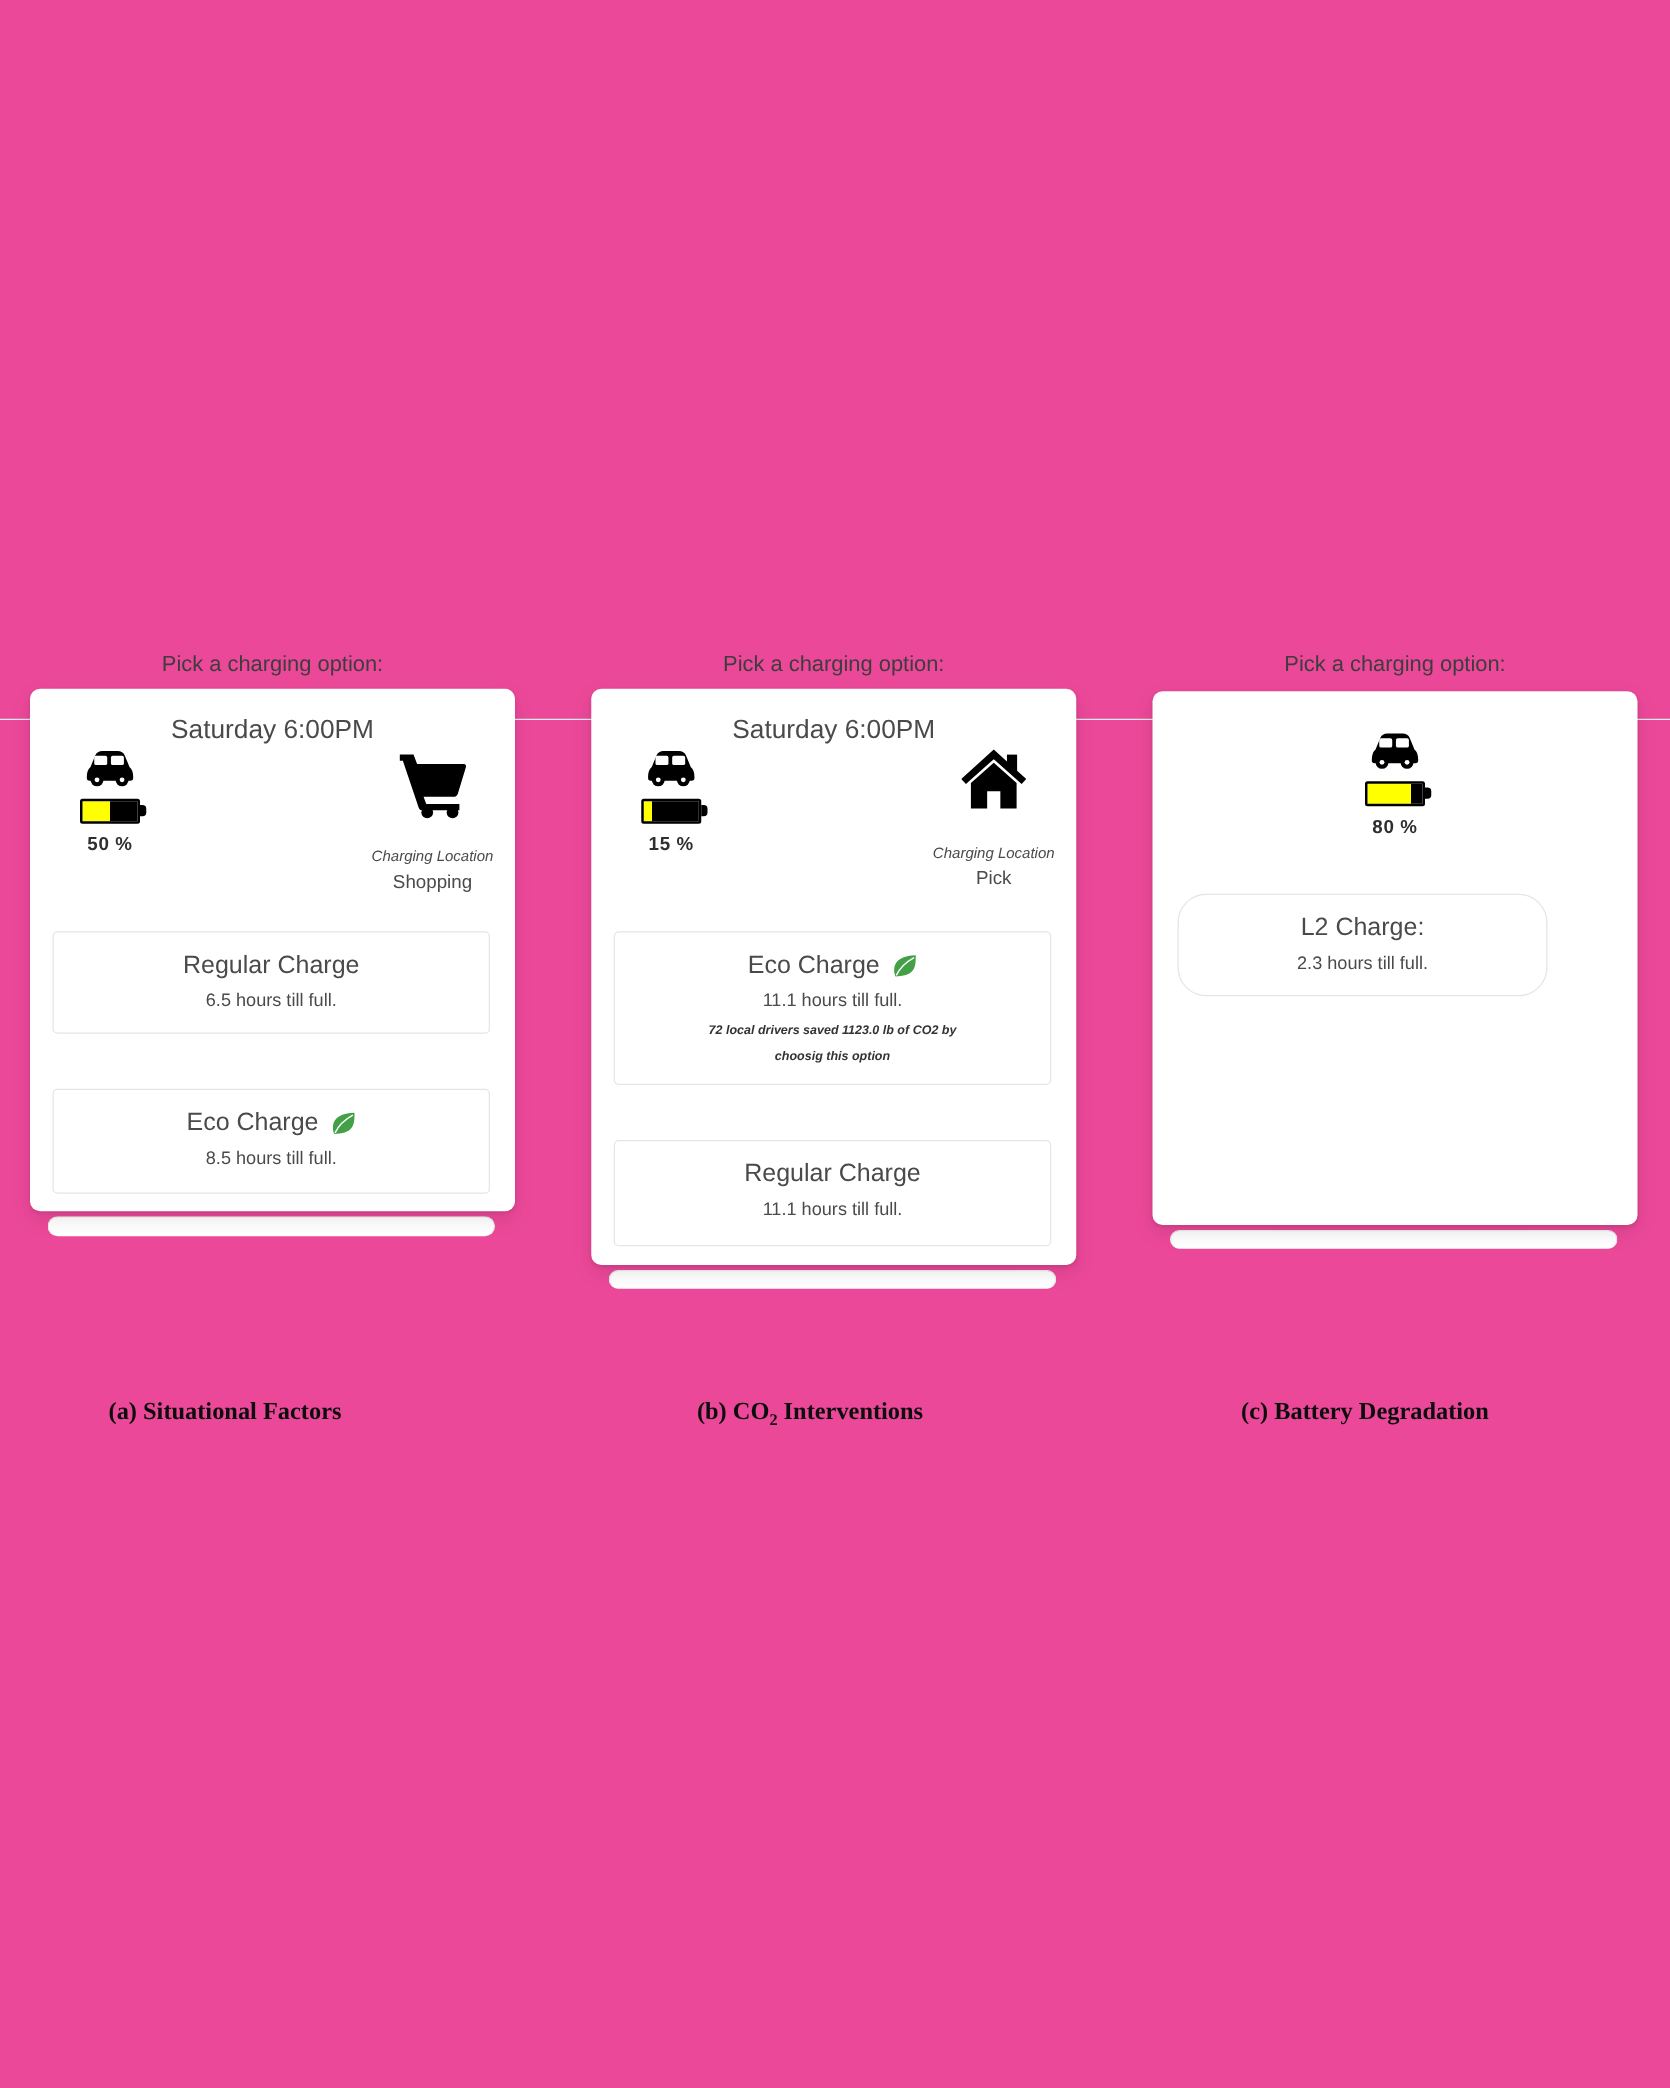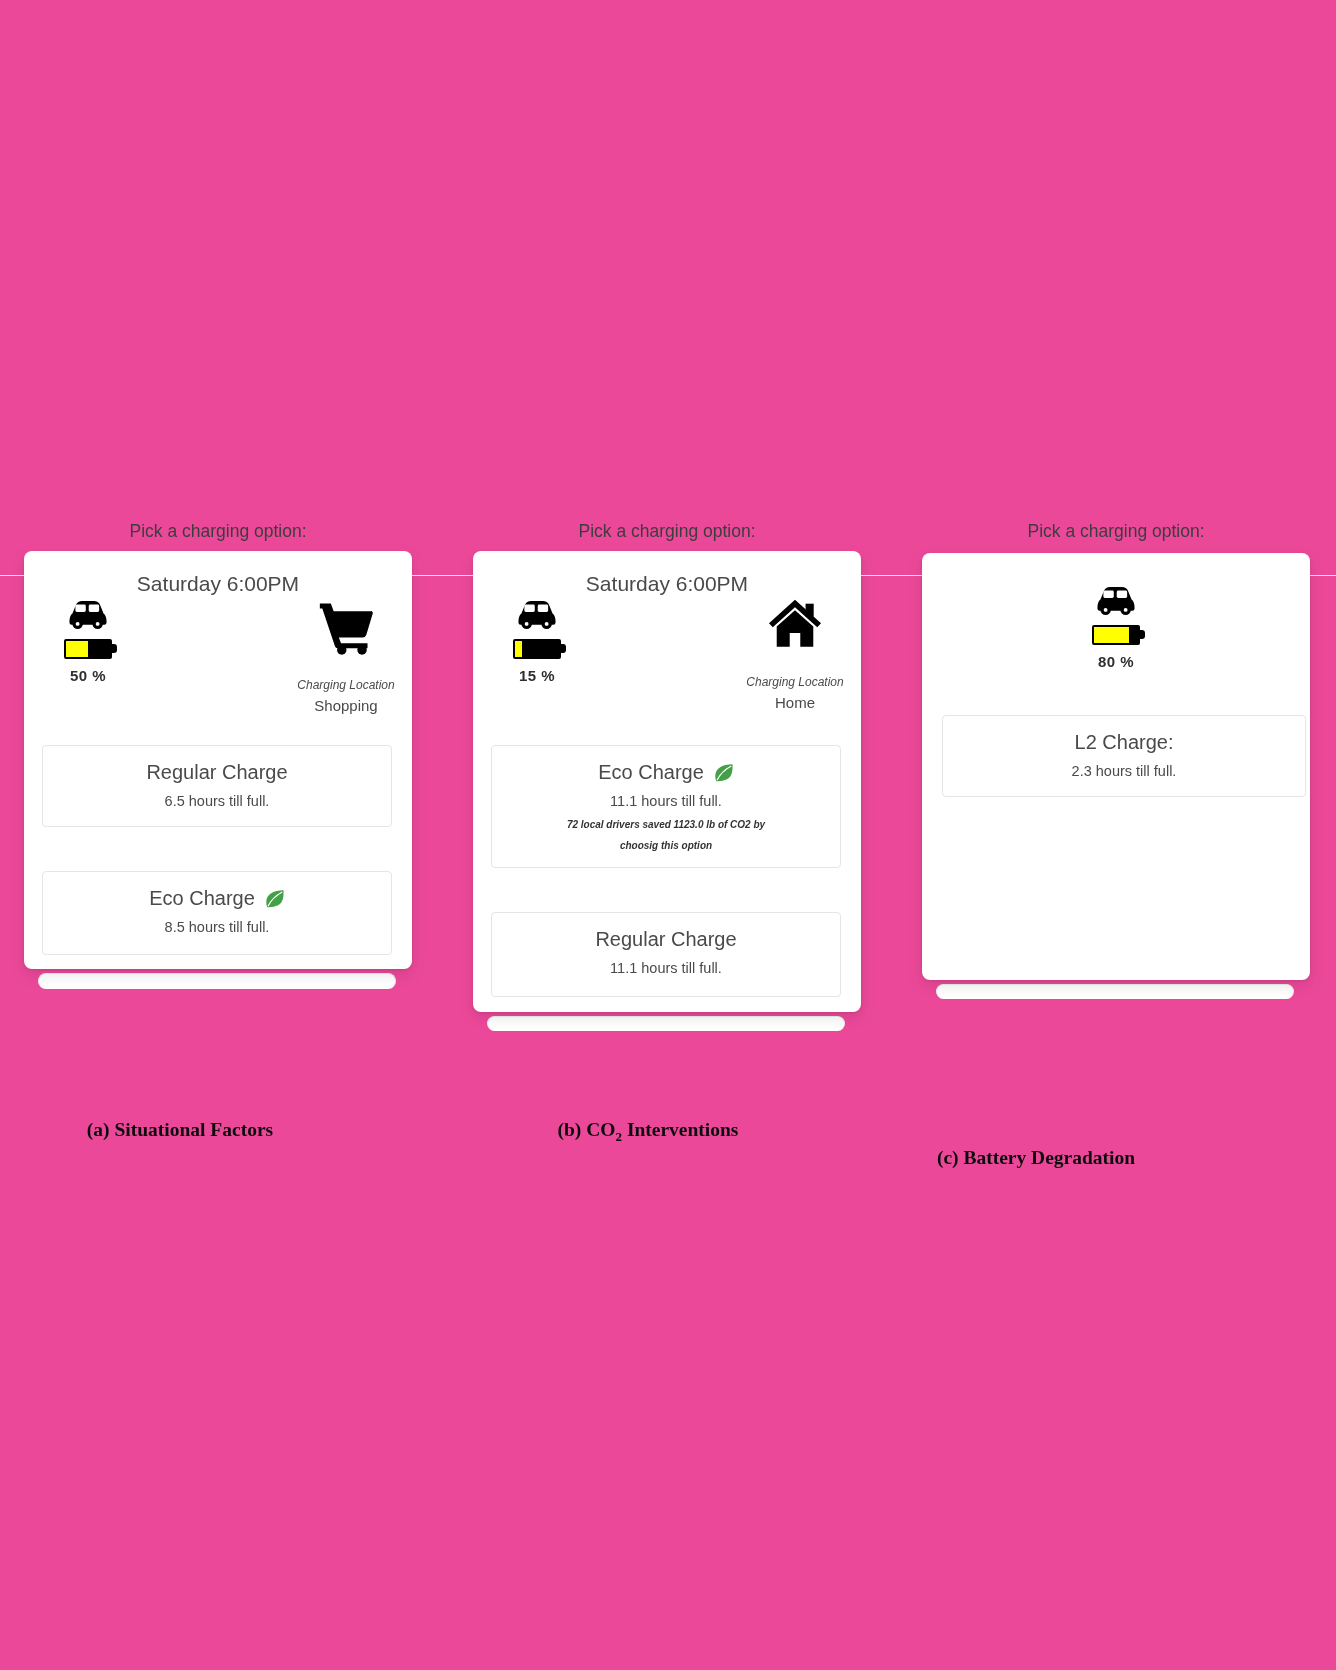--- a/index.html
+++ b/index.html
@@ -117,21 +117,21 @@
 
     <div class="fig-col" style="left:264px;top:44px;width:116px;">
       <span>
         <svg viewBox="0 0 64 60" width="52" height="58">
           <rect x="45" y="5" width="10" height="16" fill="#000"></rect>
           <path fill="#000" d="M32 0 L0 29 l4.6 5 L32 9.5 59.4 34 64 29 z"></path>
           <path fill="#000" d="M9.5 33 L32 13 54.5 33 V58 H38.5 V41 h-13 v17 H9.5 z"></path>
         </svg>
       </span>
       <div class="loc-label">Charging Location</div>
-      <div class="loc-value">Home</div>
+      <div class="loc-value">Pick</div>
     </div>
 
     <div class="opt" style="top:194px;height:123px;">
       <div class="opt-title">
         <span>Eco Charge</span>
         <span>
           <svg viewBox="0 0 24 22" width="21" height="19">
             <path fill="#43a047" d="M22.5 1.5 C11 1.5 3.5 6 2.6 13.5 c-.3 2.8 .1 5.4 1.2 7.5 c6.5 0 13.6 -1.2 16.6 -6.3 c2.4 -4.2 2.1 -9.2 2.1 -13.2 z"></path>
             <path fill="none" stroke="#ffffff" stroke-width="1.3" d="M4.5 20 C8.5 11.5 15.5 6.5 21 3.5"></path>
           </svg>
@@ -166,24 +166,24 @@
           <circle cx="17" cy="36" r="7" fill="#000"></circle>
             <circle cx="17" cy="36" r="2.6" fill="#fff"></circle>
           <circle cx="44" cy="36" r="7" fill="#000"></circle>
             <circle cx="44" cy="36" r="2.6" fill="#fff"></circle>
         </svg>
       </span>
       <div class="batt" style="background: linear-gradient(90deg, rgb(255, 255, 0) 80%, rgb(0, 0, 0) 80%);"></div>
       <div class="pct">80 %</div>
     </div>
 
-    <div class="opt" style="top:162px;height:82px;width:364px;left:20px;">
+    <div class="opt" style="top:162px;height:82px;width:296px;left:20px;border-radius:23px;">
       <div class="opt-title">L2 Charge:</div>
       <div class="opt-sub">2.3 hours till full.</div>
     </div>
 
   </div>
   <div class="ghost" style="left:936px;top:984px;width:356px;height:14px;"></div>
-  <div class="caption" style="left:1036px;margin-top:28px;">
+  <div class="caption" style="left:1092px;">
     <span>(c) Battery Degradation</span><sub></sub><span></span>
   </div>
 
 </div>
 
 </body></html>

